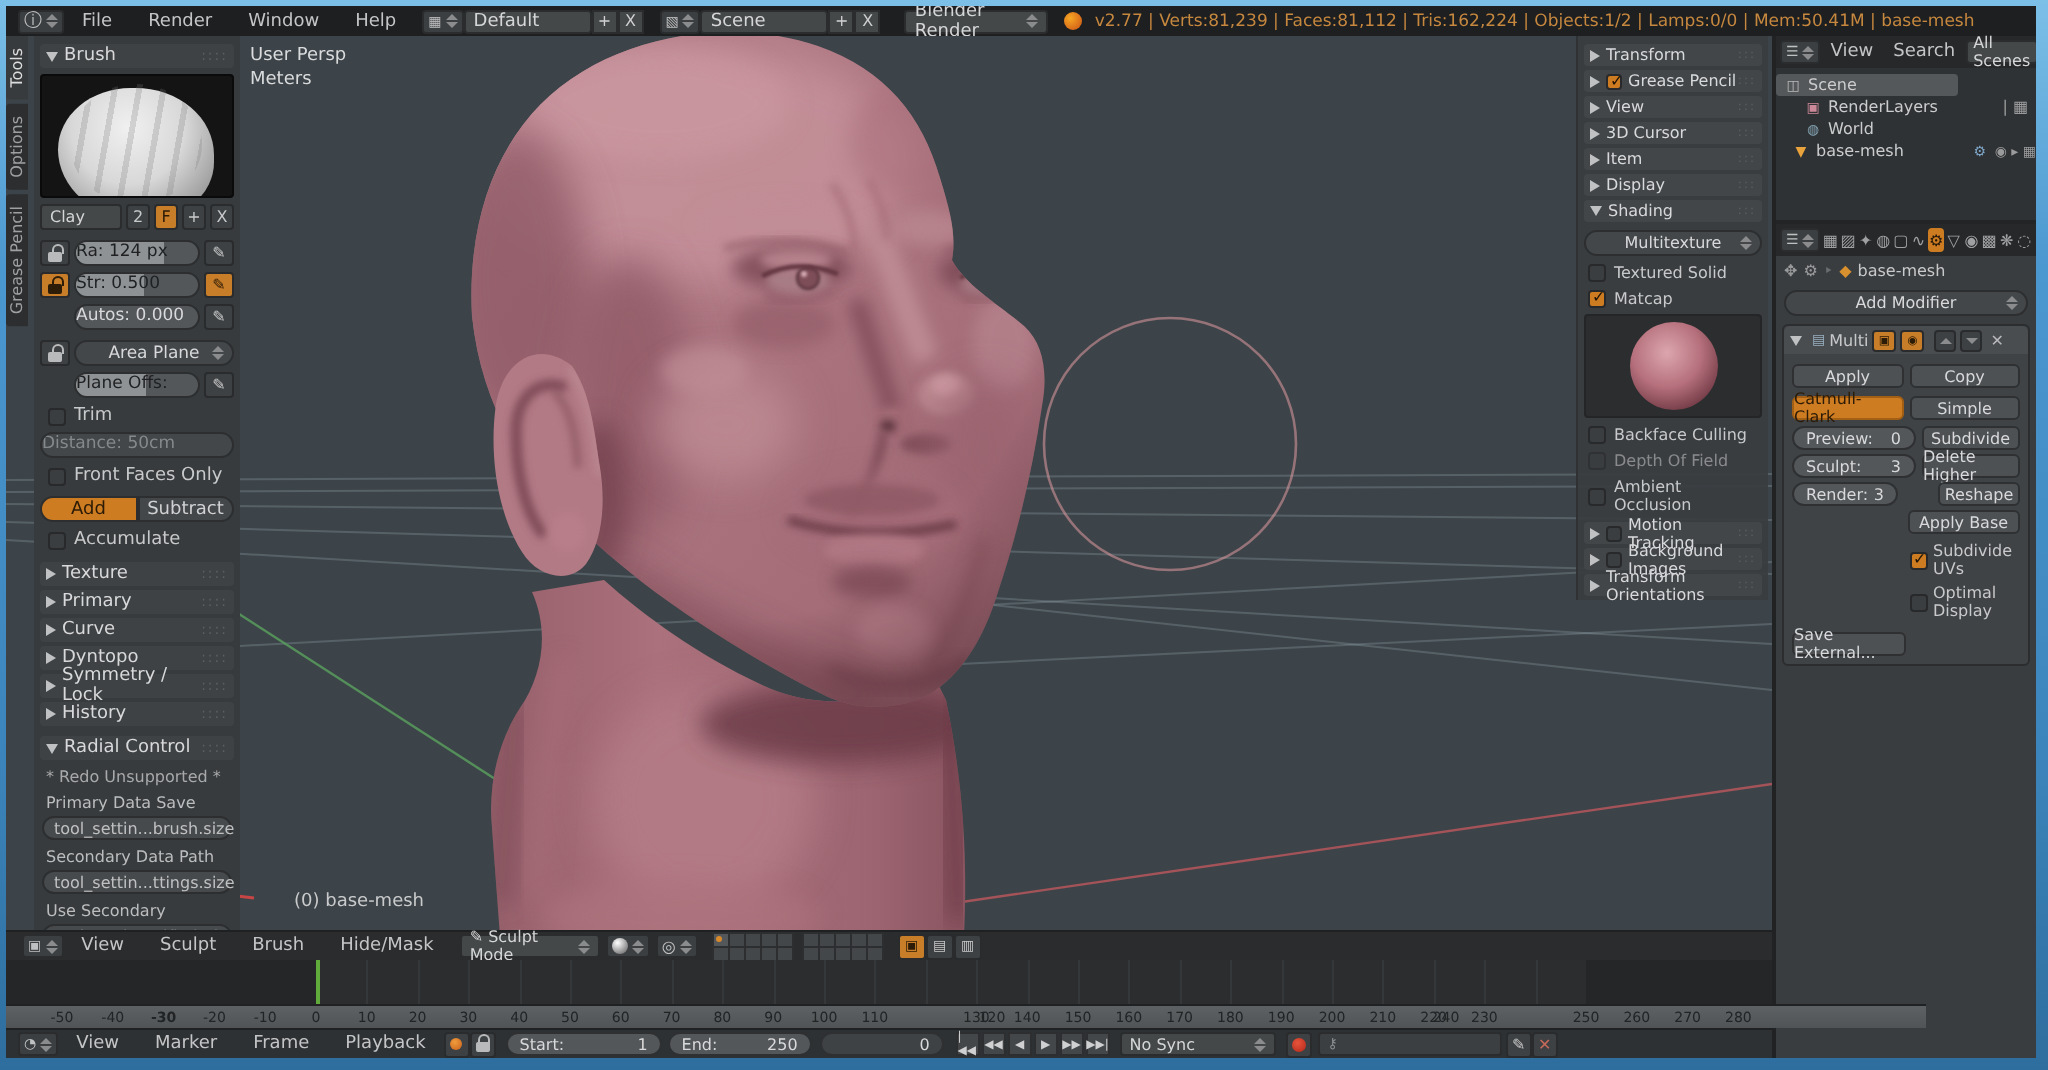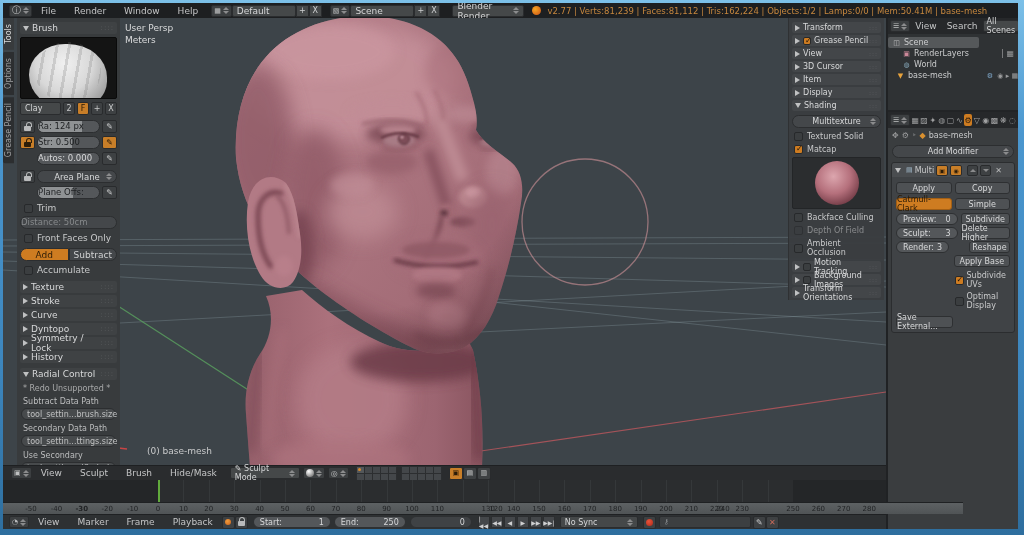--- a/index.html
+++ b/index.html
@@ -393,21 +393,21 @@
             <span class="chk"></span>
             <span>Accumulate</span>
           </div>
       <div class="phdr" style="margin-top:6px">
             <span class="tri r"></span>
             <span>Texture</span>
             <span class="grip">::::</span>
           </div>
       <div class="phdr">
             <span class="tri r"></span>
-            <span>Stroke</span>
+            <span>Primary</span>
             <span class="grip">::::</span>
           </div>
       <div class="phdr">
             <span class="tri r"></span>
             <span>Curve</span>
             <span class="grip">::::</span>
           </div>
       <div class="phdr">
             <span class="tri r"></span>
             <span>Dyntopo</span>
@@ -422,21 +422,21 @@
             <span class="tri r"></span>
             <span>History</span>
             <span class="grip">::::</span>
           </div>
       <div class="phdr" style="margin-top:5px">
             <span class="tri d"></span>
             <span>Radial Control</span>
             <span class="grip">::::</span>
           </div>
       <div class="lbl" style="color:#a8a9aa">* Redo Unsupported *</div>
-      <div class="lbl">Subtract Data Path</div>
+      <div class="lbl">Primary Data Save</div>
       <div class="field">tool_settin...brush.size</div>
       <div class="lbl">Secondary Data Path</div>
       <div class="field">tool_settin...ttings.size</div>
       <div class="lbl">Use Secondary</div>
       <div class="field">tool_settin...nified_size</div>
       <div class="lbl">Rotation Path</div>
     </div>
 
     <div id="npanel">
       <div class="nhdr">

